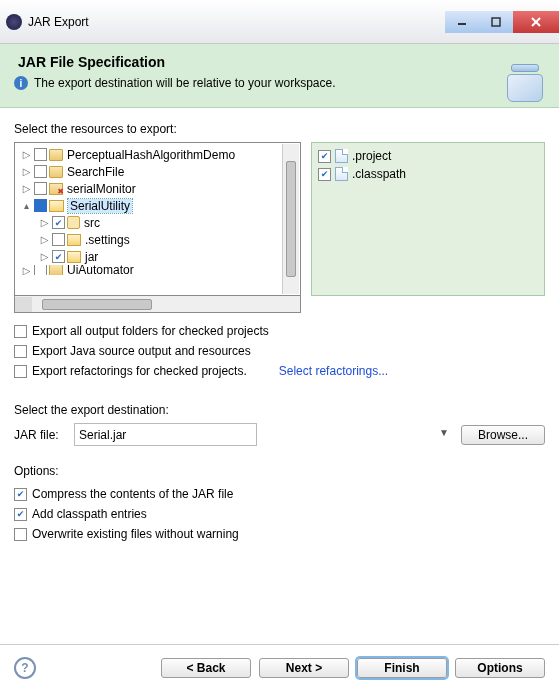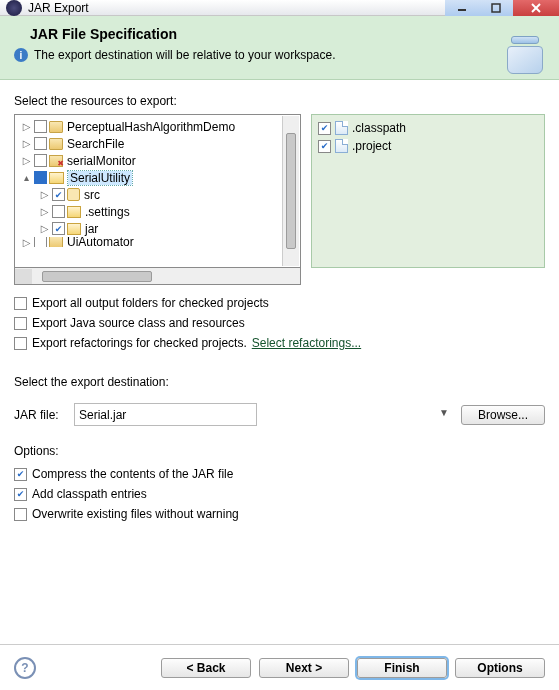--- a/index.html
+++ b/index.html
@@ -1,27 +1,27 @@
 <!DOCTYPE html>
 <html><head>
 <meta charset="utf-8">
 <style>
   * { box-sizing: border-box; }
   body { margin:0; font-family:"Segoe UI",Tahoma,Arial,sans-serif; font-size:12px; color:#000; background:#fff; width:559px; height:690px; overflow:hidden;}
-  .titlebar { height:16px; background:linear-gradient(#fff,#e6e8ec); border-bottom:1px solid #c7c7c7; display:flex; align-items:center; padding:0 0 0 6px;}
+  .titlebar { height:44px; background:linear-gradient(#fff,#e6e8ec); border-bottom:1px solid #c7c7c7; display:flex; align-items:center; padding:0 0 0 6px;}
   .titlebar .eclipse-icon { width:16px; height:16px; border-radius:50%; background:radial-gradient(#4a4a7a 0%,#1a1a40 100%); margin-right:6px;}
   .titlebar .title-text { font-size:12px; flex:1; color:#000;}
   .winbtns { display:flex; height:22px;}
   .winbtn { width:34px; display:flex; align-items:center; justify-content:center; font-size:12px; font-weight:bold;}
   .winbtn.min,.winbtn.max { background:linear-gradient(#d8e6f8,#a7c7ee); color:#2a2a2a;}
   .winbtn.close { background:linear-gradient(#e87070,#c43838); color:#fff; width:46px;}
   .winbtn svg { pointer-events:none;}
   
   .banner { background:#d7edd7; border-bottom:1px solid #b5d4b5; padding:10px 14px 12px; position:relative; height:64px;}
-  .banner h1 { margin:0 0 6px 16px; font-size:14px; font-weight:bold;}
+  .banner h1 { margin:0 0 6px 4px; font-size:14px; font-weight:bold;}
   .banner .subrow { display:flex; align-items:center; gap:6px;}
   .info-icon { width:14px; height:14px; border-radius:50%; background:#3b7bc6; color:#fff; font-size:10px; font-weight:bold; display:flex; align-items:center; justify-content:center;}
   .jar-graphic { position:absolute; right:12px; top:16px; width:40px; height:42px;}
   .jar-graphic .jar-body { position:absolute; bottom:0; width:36px; height:28px; background:linear-gradient(145deg,#e8f0fa,#b7d1ec); border:1px solid #8aa9c8; border-radius:4px 4px 6px 6px;}
   .jar-graphic .jar-lid { position:absolute; top:4px; left:4px; width:28px; height:8px; background:linear-gradient(#cfe2f5,#9ec2e6); border:1px solid #7ea2c4; border-radius:3px;}
   
   .content { padding:10px 14px 0;}
   .content .lbl { margin:4px 0 6px;}
   
   .panels { display:flex; gap:10px;}
@@ -46,23 +46,23 @@
   .right-list .file-row { display:flex; align-items:center; gap:4px; height:18px;}
   .file-ic { width:13px; height:14px; background:linear-gradient(#fff,#dceaf7); border:1px solid #8aaed5; position:relative;}
   .file-ic::after { content:""; position:absolute; top:-1px; right:-1px; width:5px; height:5px; background:#fff; border-left:1px solid #8aaed5; border-bottom:1px solid #8aaed5;}
   .hscroll { border:1px solid #8a8a8a; border-top:none; height:17px; background:#efefef; display:flex; align-items:center;}
   .hscroll .sbtn { width:17px; height:15px; background:#ddd;}
   .hscroll .thumb { margin-left:10px; width:110px; height:11px; background:#c9c9c9; border:1px solid #9b9b9b; border-radius:2px;}
   .vscroll { position:absolute; right:1px; top:1px; width:17px; bottom:1px; background:#efefef; border-left:1px solid #ccc;}
   .vscroll .vt { position:absolute; top:17px; bottom:17px; left:3px; right:3px; background:#c9c9c9; border:1px solid #9b9b9b; border-radius:2px;}
   
   .optrow { display:flex; align-items:center; gap:5px; height:20px;}
-  .optrow .link { color:#14532d; text-decoration:underline; cursor:pointer;}
-  
-  .destrow { display:flex; align-items:center; gap:8px; margin-top:14px;}
+  .optrow .link { color:#1d4ed8; cursor:pointer;margin-left:27px;}
+  
+  .destrow { display:flex; align-items:center; gap:8px; margin-top:6px;}
   .destrow .jarlbl { width:52px;}
   .destrow input.combo { flex:1; height:23px; border:1px solid #bababa; padding:2px 22px 2px 4px; font-family:inherit; font-size:12px; background:#fff;}
   .combo-wrap { flex:1; position:relative;}
   .combo-wrap .arrow { position:absolute; right:4px; top:4px; font-size:10px; color:#555; pointer-events:none;}
   .btn { height:20px; padding:0 16px; background:linear-gradient(#fdfdfd,#e6e6e6); border:1px solid #9c9c9c; border-radius:3px; font-family:inherit; font-size:12px; cursor:pointer;}
   .btn.wide { width:90px;font-weight:bold;}
   .btn.primary { box-shadow:0 0 0 2px #7fb7e8;}
   
   .footer { position:absolute; bottom:0; left:0; right:0; height:46px; border-top:1px solid #ccc; display:flex; align-items:center; padding:0 14px; gap:8px; background:#fff;}
   .footer .help { width:22px; height:22px; border:2px solid #7a90b5; border-radius:50%; color:#7a90b5; font-weight:bold; display:flex; align-items:center; justify-content:center; margin-right:auto; cursor:pointer;}
@@ -168,39 +168,39 @@
       </div>
       <div class="hscroll">
         <div class="sbtn"></div>
           <div class="thumb"></div>
       </div>
     </div>
     <div class="right-list" id="rightlist">
         <div class="file-row">
           <span class="cb checked"></span>
           <span class="file-ic"></span>
-          <span>.classpath</span>
+          <span>.project</span>
         </div>
         <div class="file-row">
           <span class="cb checked"></span>
           <span class="file-ic"></span>
-          <span>.project</span>
+          <span>.classpath</span>
         </div>
       </div>
   </div>
 
   <div style="height:8px"></div>
   <div id="exportopts">
       <div class="optrow">
         <span class="cb"></span>
         <span>Export all output folders for checked projects</span>
       </div>
       <div class="optrow">
         <span class="cb"></span>
-        <span>Export Java source class and resources</span>
+        <span>Export Java source output and resources</span>
       </div>
     </div>
   <div class="optrow">
     <span class="cb"></span>
     <span>Export refactorings for checked projects.</span>
     <span class="link">Select refactorings...</span>
   </div>
 
   <div style="height:18px"></div>
   <div class="lbl">Select the export destination:</div>

